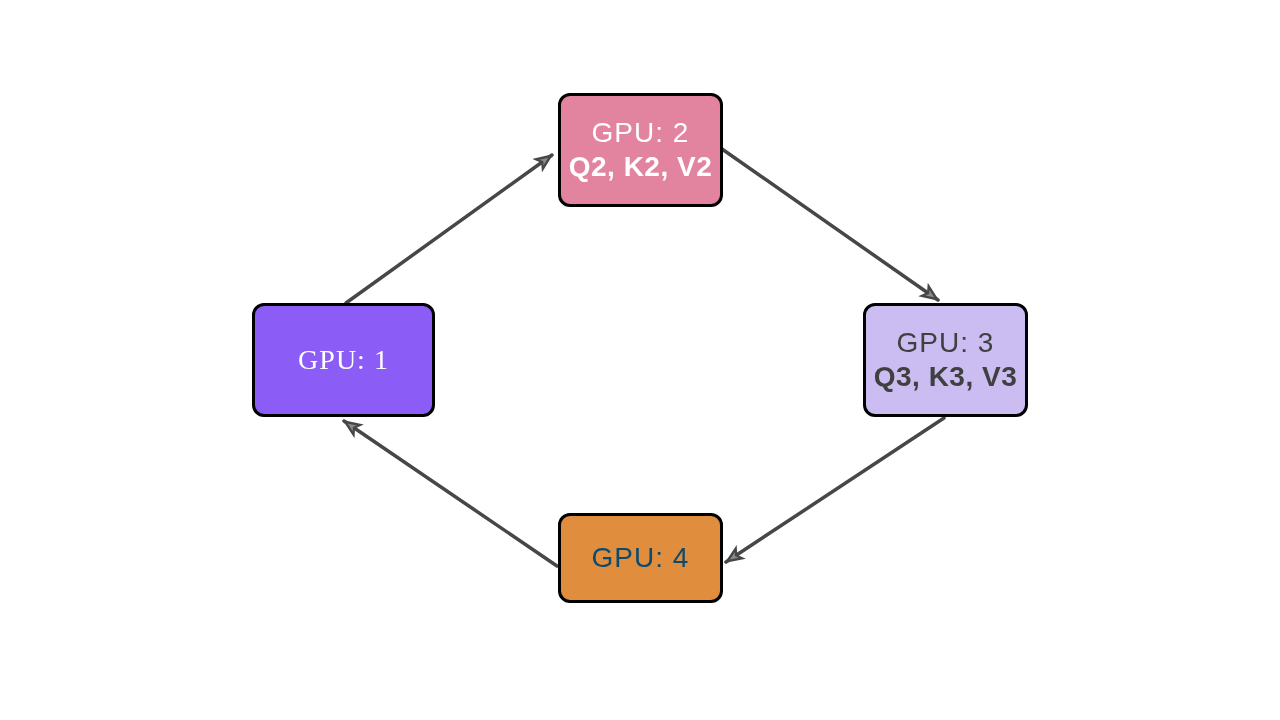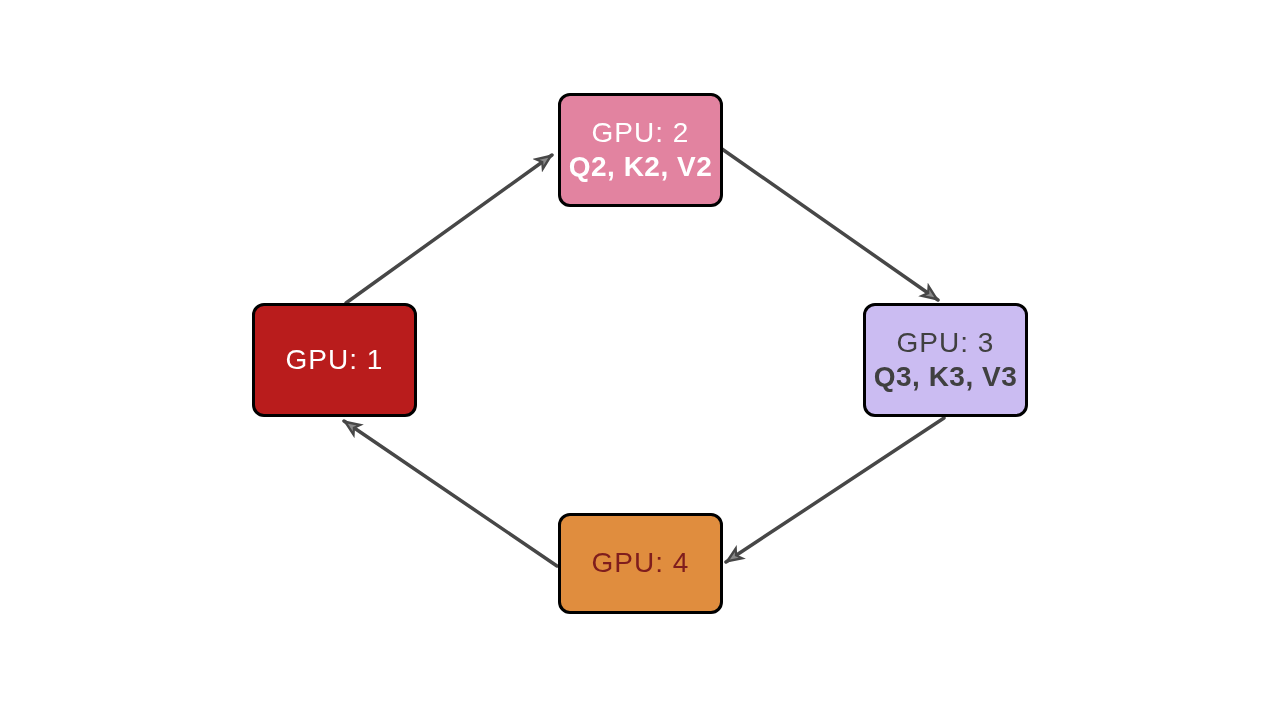--- a/index.html
+++ b/index.html
@@ -59,31 +59,31 @@
         <path class="head-outer" d="M0,0 L12,5 L0,10 L3,5 Z" fill="#474747"></path>
         <path class="head-inner" d="M3.2,2.9 L8.2,5 L3.2,7.1 L4.6,5 Z" fill="#8a8a8a"></path>
       </marker>
     </defs>
   <line x1="346" y1="303" x2="552" y2="155" stroke="#474747" stroke-width="3.5" stroke-linecap="round" marker-end="url(#arrowhead)"></line>
       <line x1="722" y1="149" x2="938" y2="300" stroke="#474747" stroke-width="3.5" stroke-linecap="round" marker-end="url(#arrowhead)"></line>
       <line x1="944" y1="418" x2="726" y2="562" stroke="#474747" stroke-width="3.5" stroke-linecap="round" marker-end="url(#arrowhead)"></line>
       <line x1="557" y1="566" x2="344" y2="421" stroke="#474747" stroke-width="3.5" stroke-linecap="round" marker-end="url(#arrowhead)"></line>
     </svg>
 
-  <div class="node" style="left: 252px; top: 303px; width: 165px; height: 114px; background: #b91c1c; border-color: rgb(0, 0, 0); color: rgb(255, 255, 255);">
+  <div class="node" style="left: 252px; top: 303px; width: 183px; height: 114px; background: #8b5cf6; border-color: rgb(0, 0, 0); color: rgb(255, 255, 255); font-family: Liberation Serif, serif;">
     <div class="node-title">GPU: 1</div>
   </div>
 
   <div class="node" style="left: 558px; top: 93px; width: 165px; height: 114px; background: rgb(226, 131, 160); border-color: rgb(0, 0, 0); color: rgb(255, 255, 255);">
     <div class="node-title">GPU: 2</div>
     <div class="node-payload">Q2, K2, V2</div>
   </div>
 
   <div class="node" style="left: 863px; top: 303px; width: 165px; height: 114px; background: rgb(203, 188, 242); border-color: rgb(0, 0, 0); color: #404040;">
     <div class="node-title">GPU: 3</div>
     <div class="node-payload">Q3, K3, V3</div>
   </div>
 
-  <div class="node" style="left: 558px; top: 513px; width: 165px; height: 101px; background: rgb(224, 141, 62); border-color: rgb(0, 0, 0); color: #7f1d1d;">
+  <div class="node" style="left: 558px; top: 513px; width: 165px; height: 90px; background: rgb(224, 141, 62); border-color: rgb(0, 0, 0); color: #0c4a6e;">
     <div class="node-title">GPU: 4</div>
   </div>
 
 </div>
 
 </body></html>

